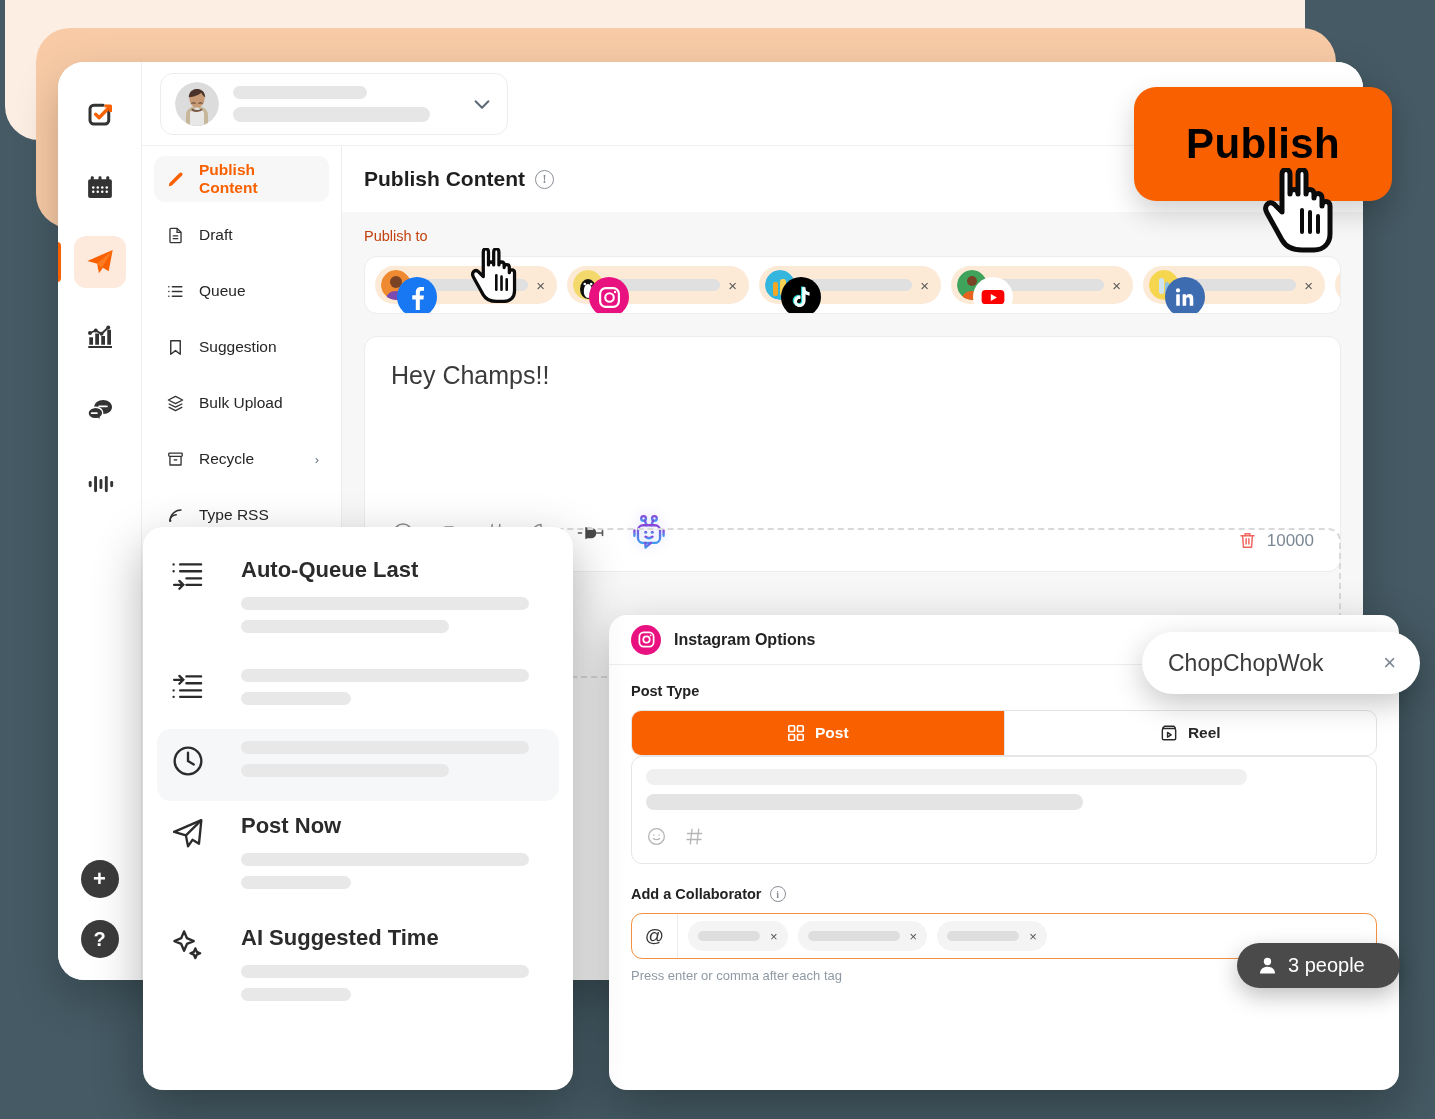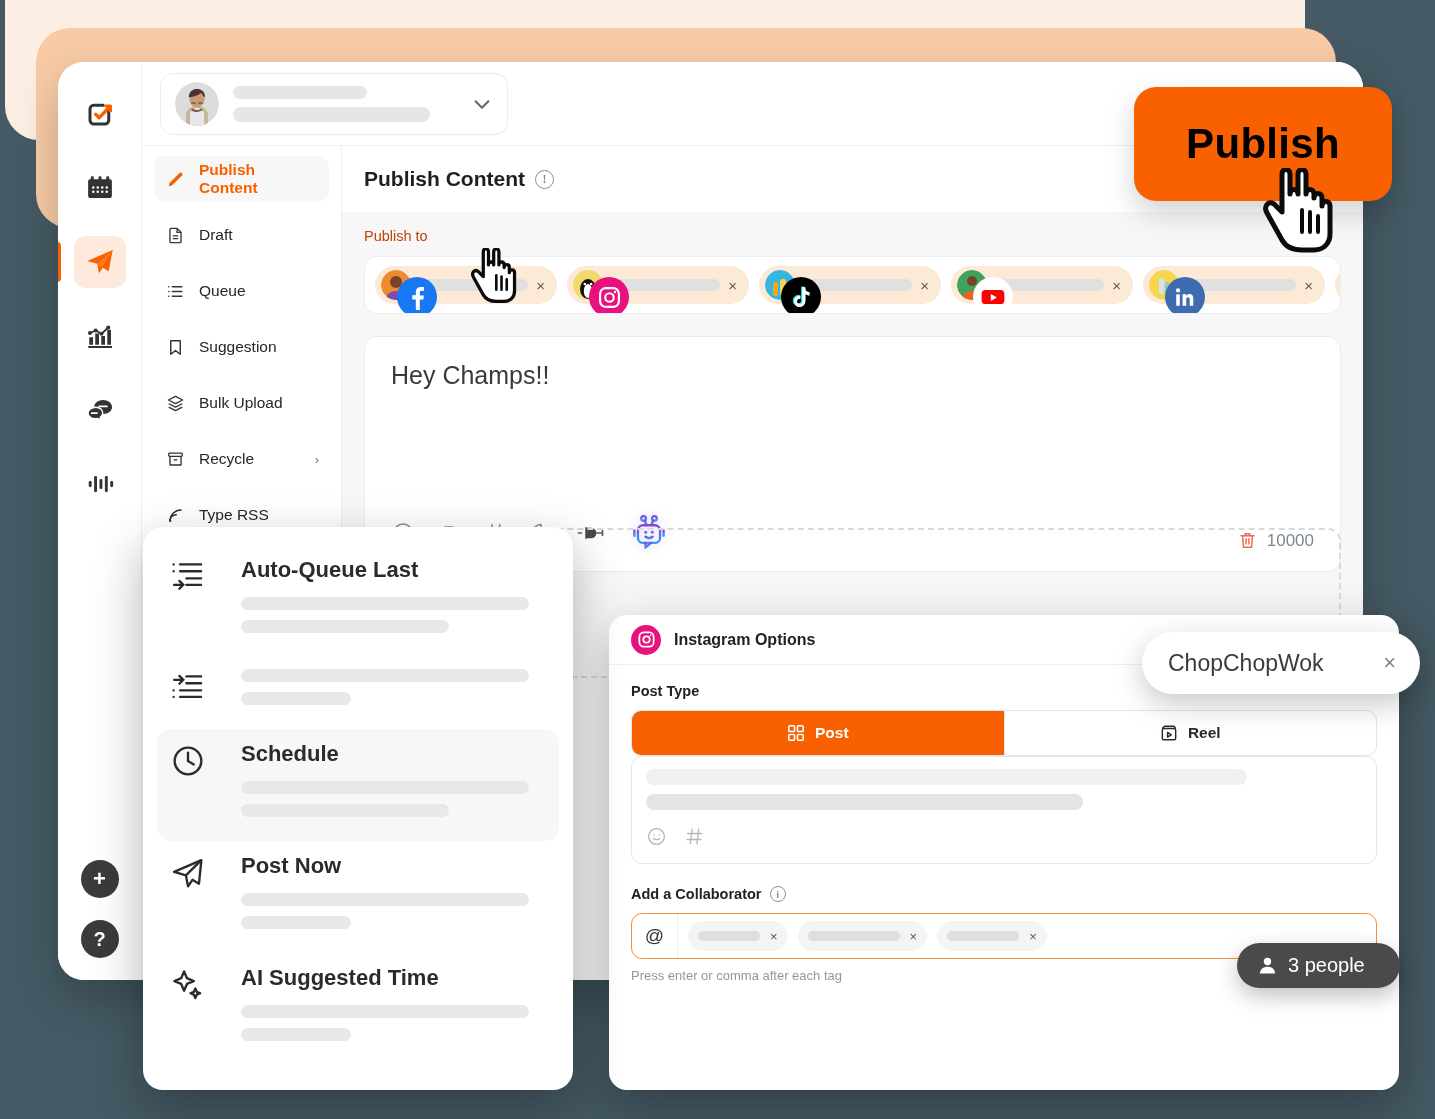--- a/index.html
+++ b/index.html
@@ -646,21 +646,20 @@
     </div>
 
     <div class="sched-item active">
       <span class="sched-ico">
         <svg viewBox="0 0 26 26" width="34" height="34" fill="none" stroke="#2b2b2b" stroke-width="1.8" stroke-linecap="round">
             <circle cx="13" cy="13" r="10.2"></circle>
             <path d="M13 6.6V13l4.4 2.6"></path>
           </svg>
       </span>
       <span class="sched-body">
-        <span class="sched-title" style="display:block">Schedule</span>
         <span class="sk sk-w1" style="display:block"></span>
         <span class="sk sk-w2" style="display:block"></span>
       </span>
     </div>
 
     <div class="sched-item">
       <span class="sched-ico">
         <svg viewBox="0 0 26 26" width="34" height="34" fill="none" stroke="#2b2b2b" stroke-width="1.8" stroke-linejoin="round">
             <path d="M23.2 3.2L2.4 12.2l9 2.6 1.6 8.4 3.4-5 5 3z"></path>
             <path d="M11.4 14.8L23.2 3.2"></path>

